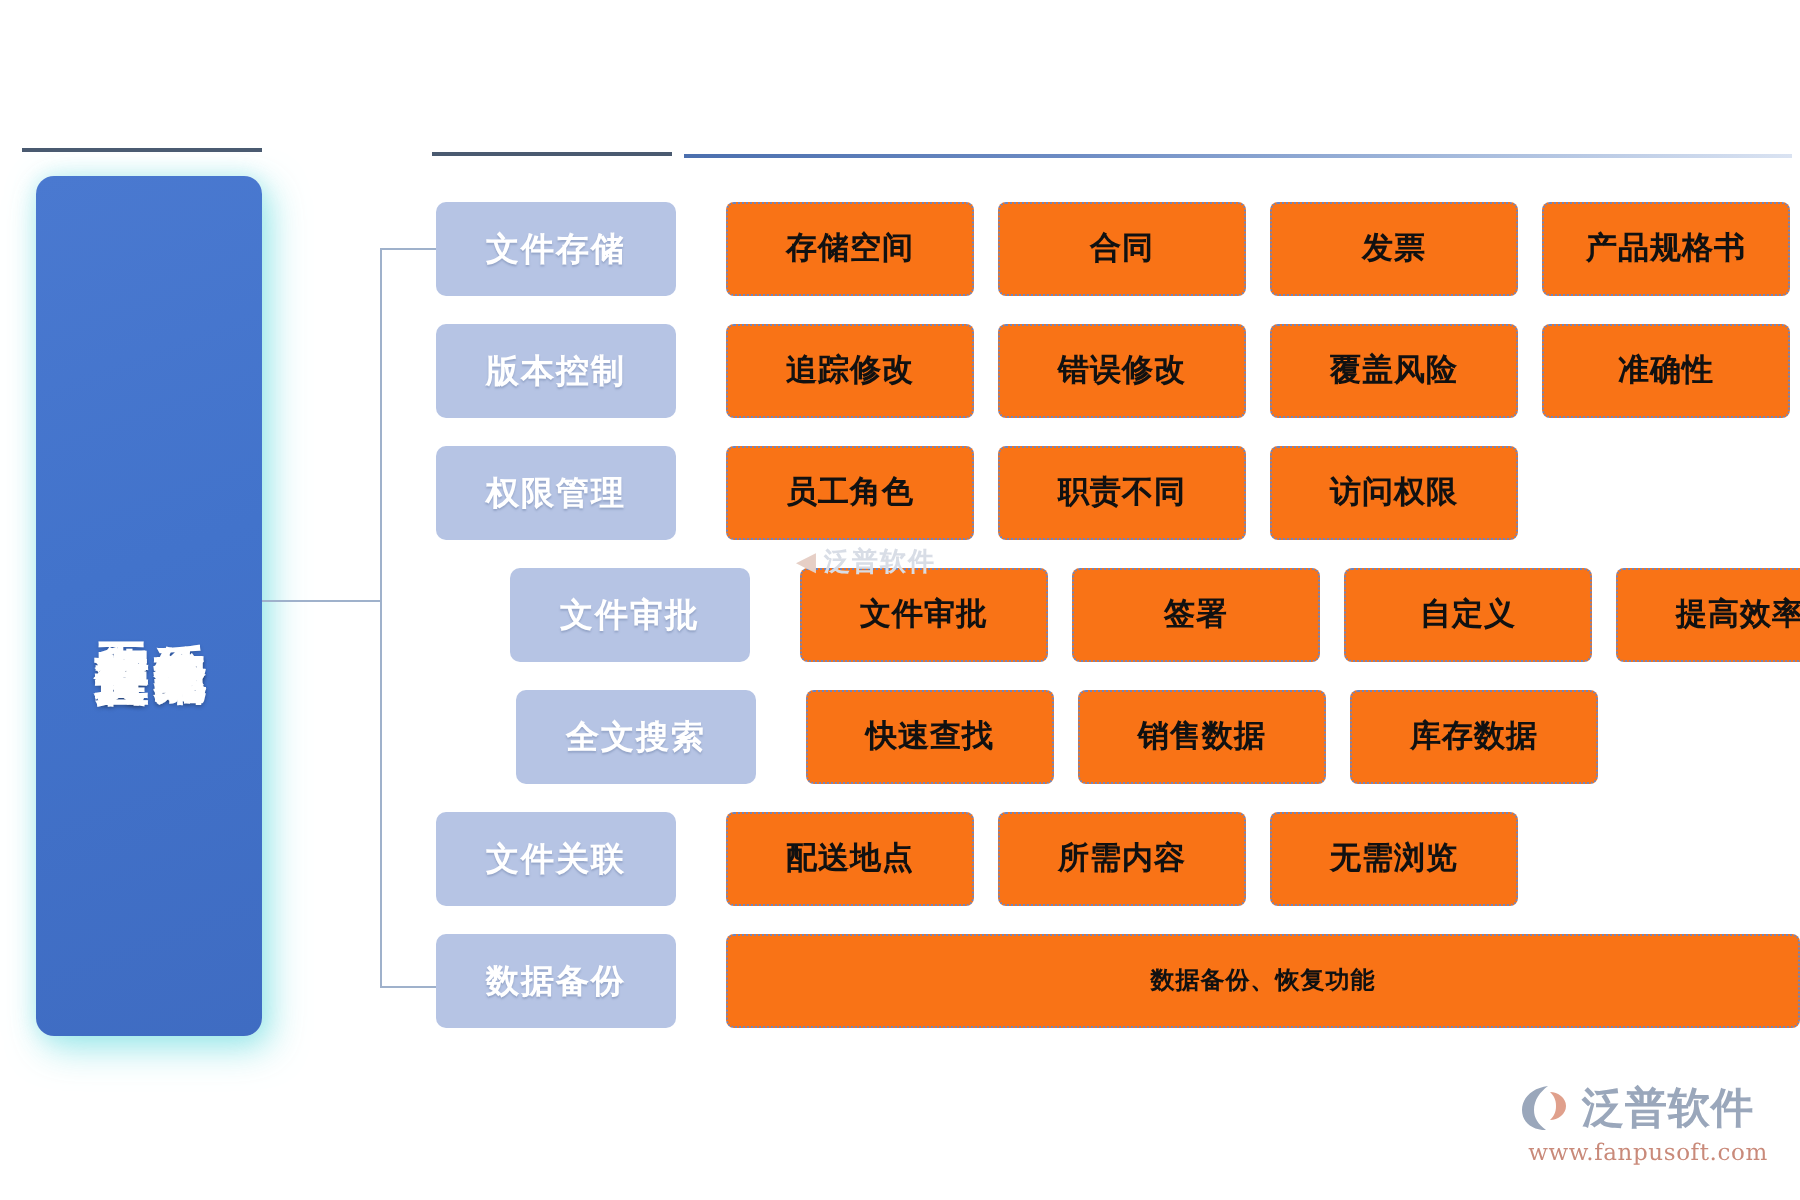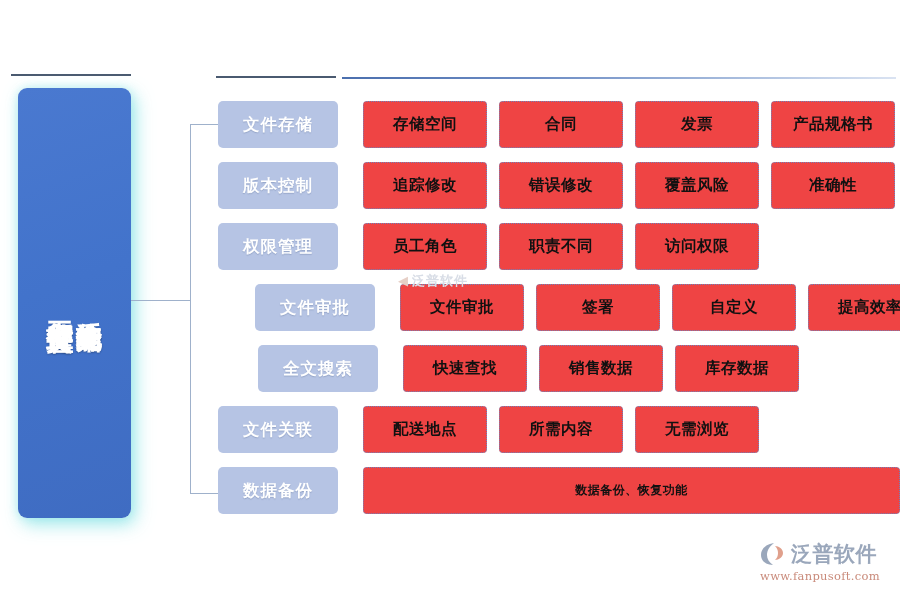--- a/index.html
+++ b/index.html
@@ -56,41 +56,41 @@
     color:#ffffff; font-weight:bold; font-size:16.5px;
     letter-spacing:1px;
     text-shadow:0 1px 1px rgba(90,110,150,0.35);
   }
 
   .items { display:flex; align-items:center; margin-left:25px; gap:12px; }
 
   .item {
     height:47px; width:124px;
     border:1.6px dotted #6d85c0;
-    border-radius:4px; background:#ef4444;
+    border-radius:4px; background:#f97316;
     display:flex; align-items:center; justify-content:center;
     color:#111111; font-weight:bold; font-size:15.5px;
     letter-spacing:0.5px;
   }
   .item.wide { width:537px; font-size:12px; }
 
   
   #watermark {
     position:absolute; left:398px; top:272px;
     font-size:13px; color:#d8dde6; font-weight:bold;
     letter-spacing:1px; pointer-events:none;
   }
   #watermark .wm-mark { color:#e6cfc6; margin-right:3px; }
 
   
   #logo { position:absolute; left:760px; top:540px; width:128px; height:50px; }
   #logo-row { display:flex; align-items:center; gap:5px; }
   #logo-mark { width:26px; height:26px; flex:0 0 26px; }
   #logo-name { font-size:21px; font-weight:bold; color:#9aa7bb; letter-spacing:0.5px; }
-  #logo-url  { margin-top:1px; font-size:11.5px;
+  #logo-url  { margin-top:1px; text-align:center; font-size:11.5px;
                color:#c98a7a; font-family:"DejaVu Serif","Liberation Serif",serif;
                letter-spacing:0.3px; }
 </style>
 </head>
 <body>
 
 <div class="rule" id="rule-left"></div>
 <div class="rule" id="rule-mid"></div>
 <div class="rule" id="rule-right"></div>
 

